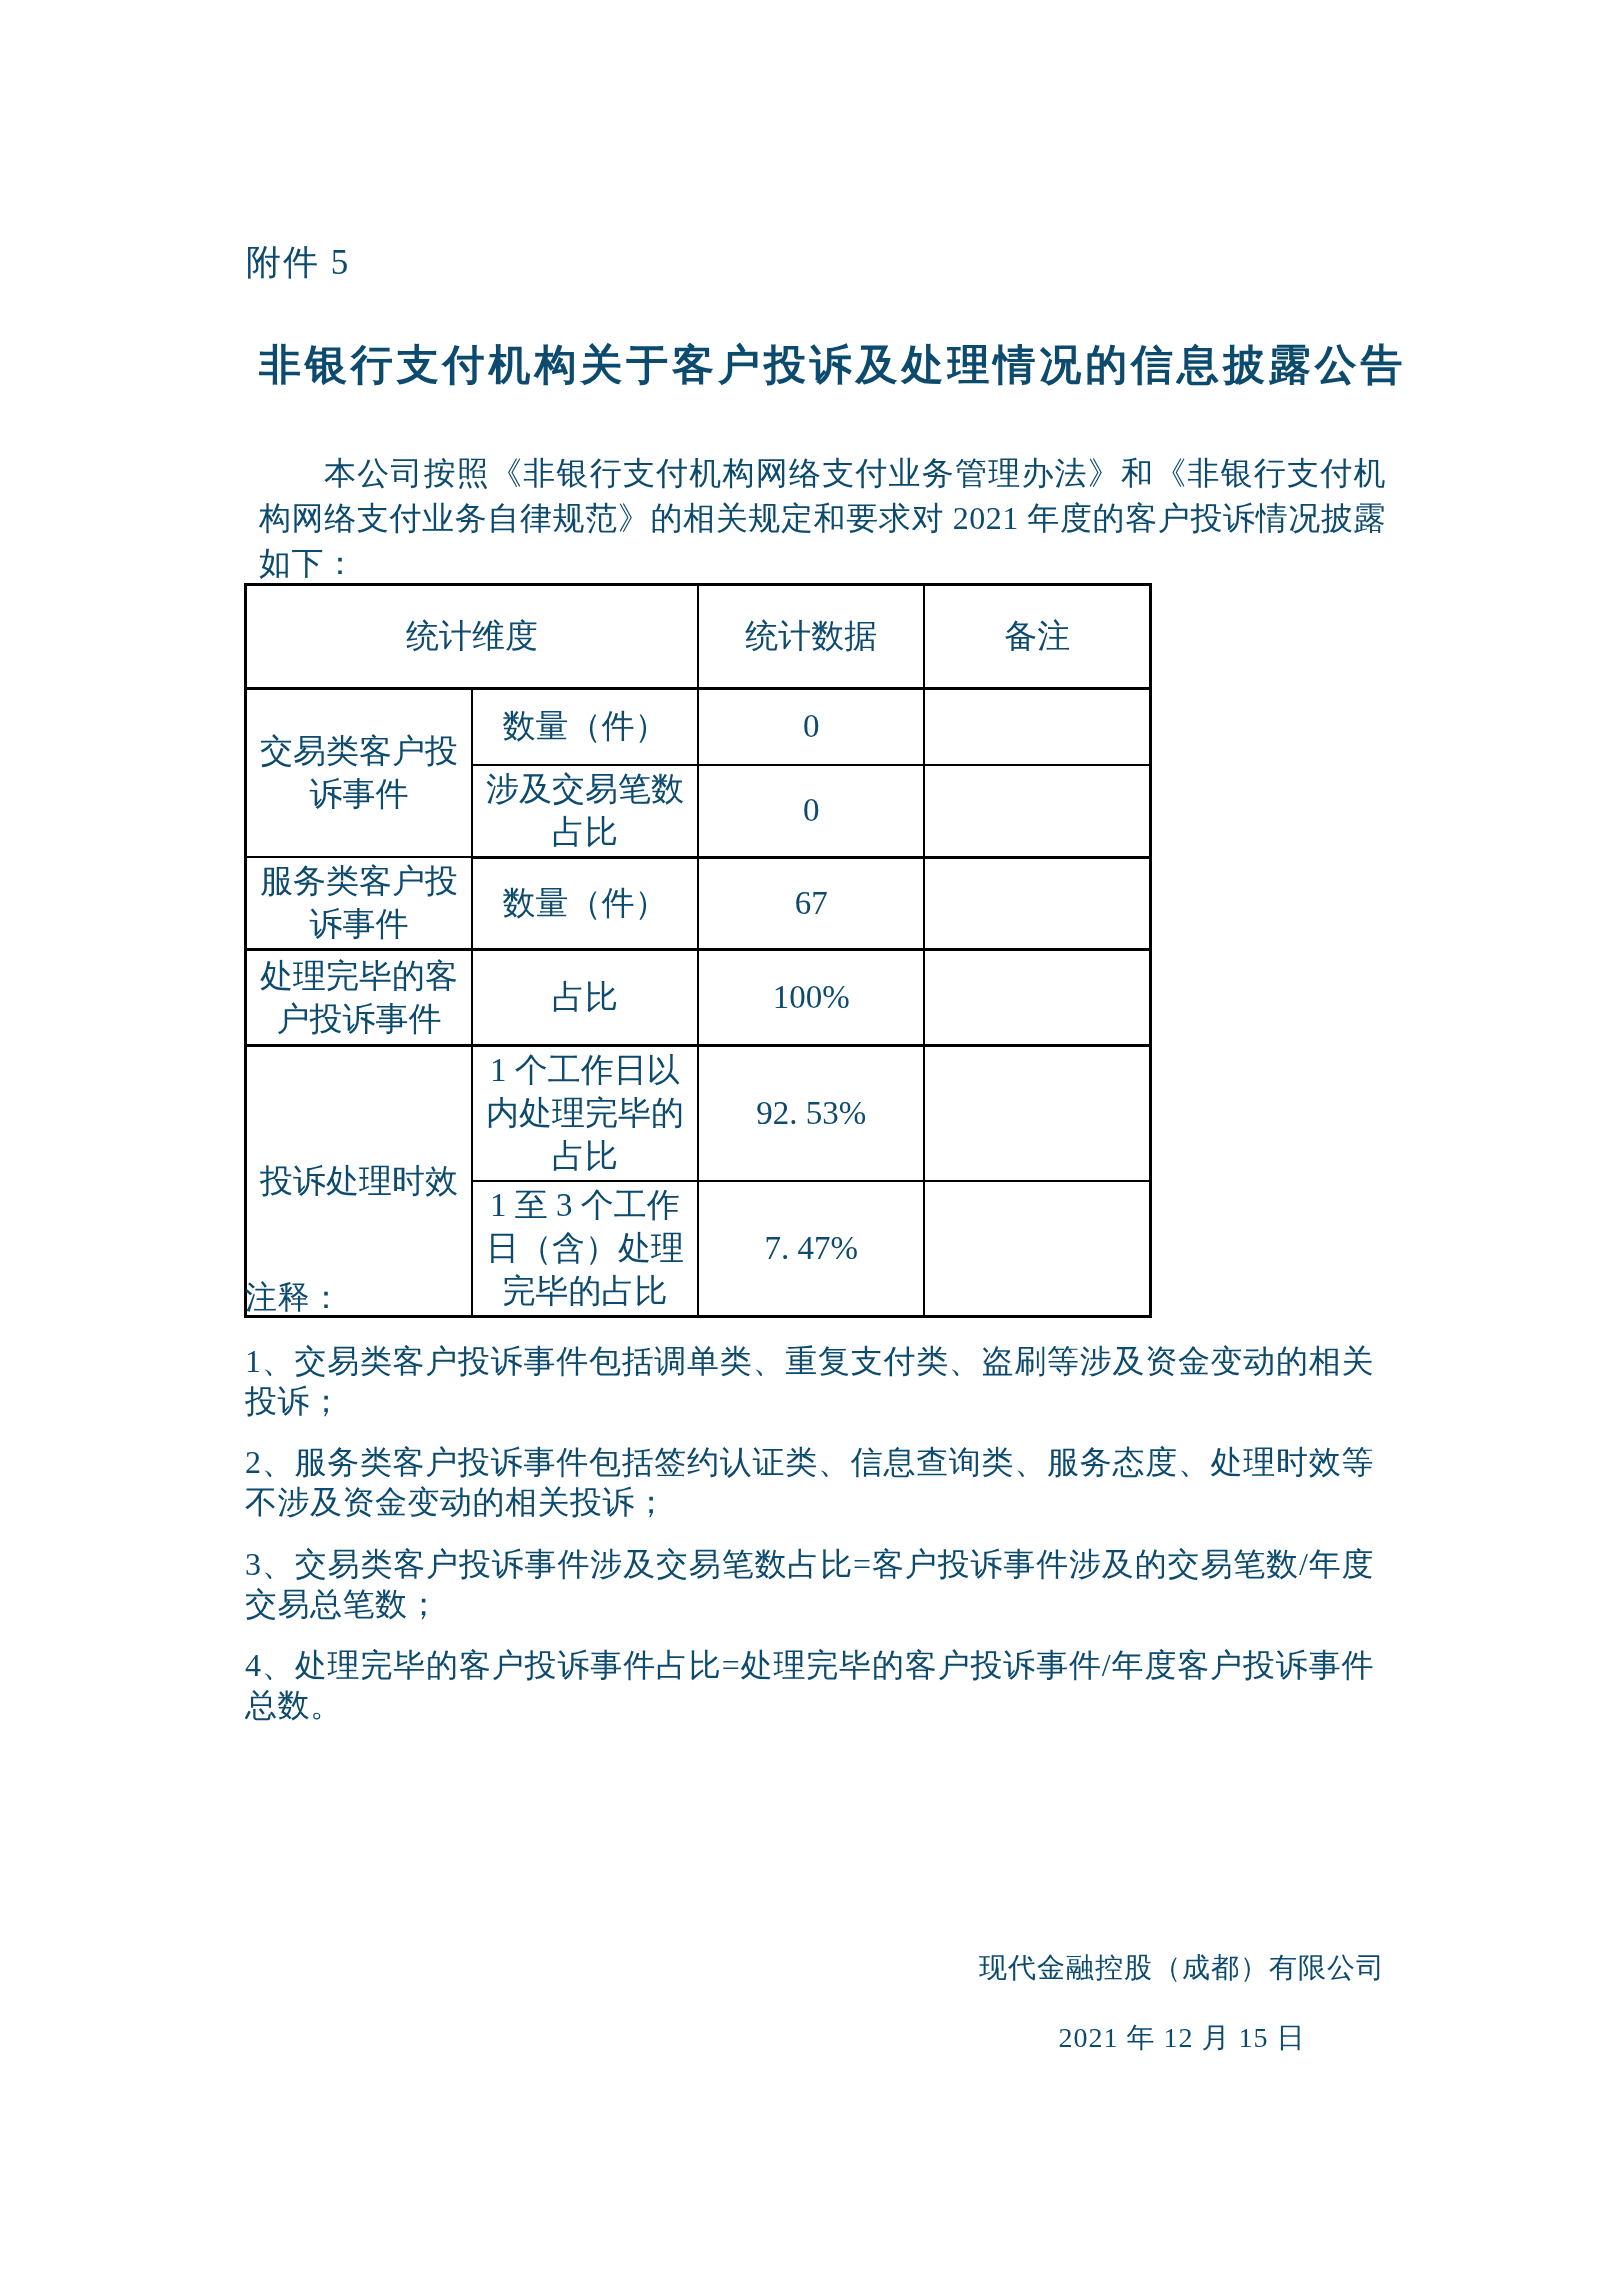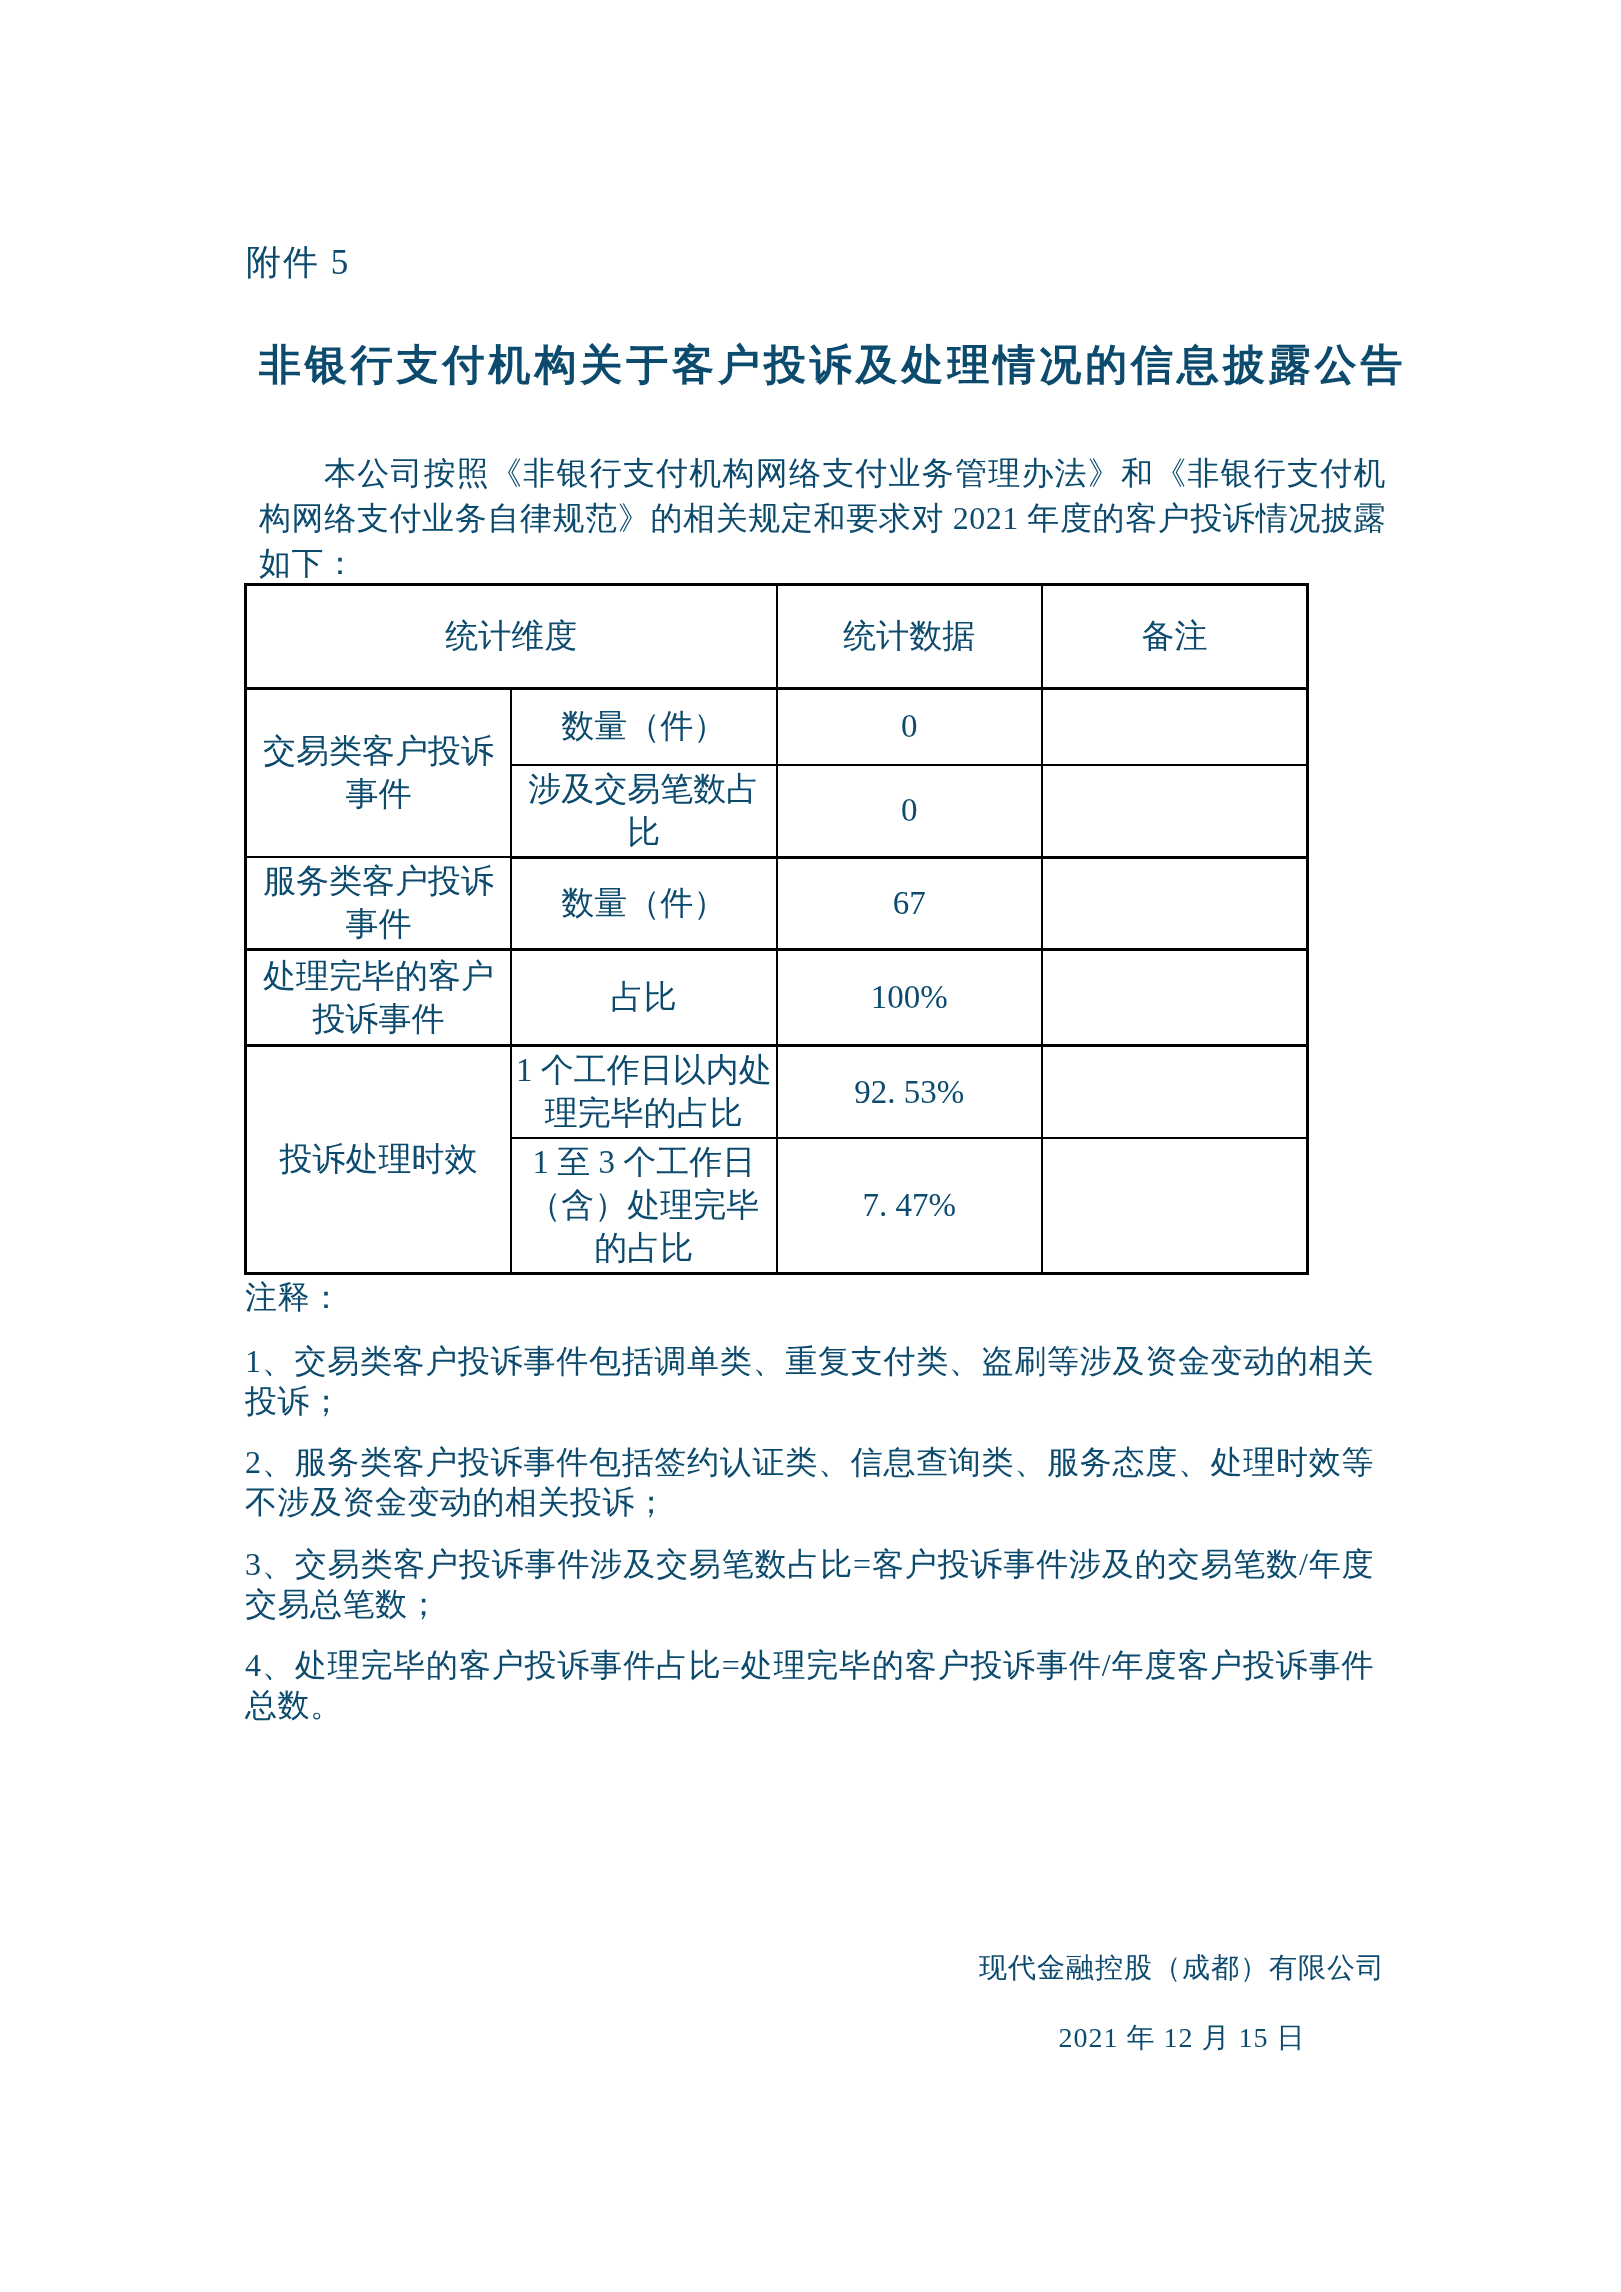--- a/index.html
+++ b/index.html
@@ -43,21 +43,21 @@
     font-size: 32px;
     line-height: 45px;
     text-indent: 65px;
     text-align: justify;
     letter-spacing: 0.5px;
   }
   table.stats {
     position: absolute;
     left: 244px;
     top: 583px;
-    width: 1065px;
+    width: 908px;
     table-layout: fixed;
     border-collapse: collapse;
     border: 3.9px solid #000;
     font-size: 33px;
   }
   .stats th, .stats td {
     border-left: 2.9px solid #000;
     border-right: 2.9px solid #000;
     border-bottom: 2.9px solid #000;
     border-top: 0;

